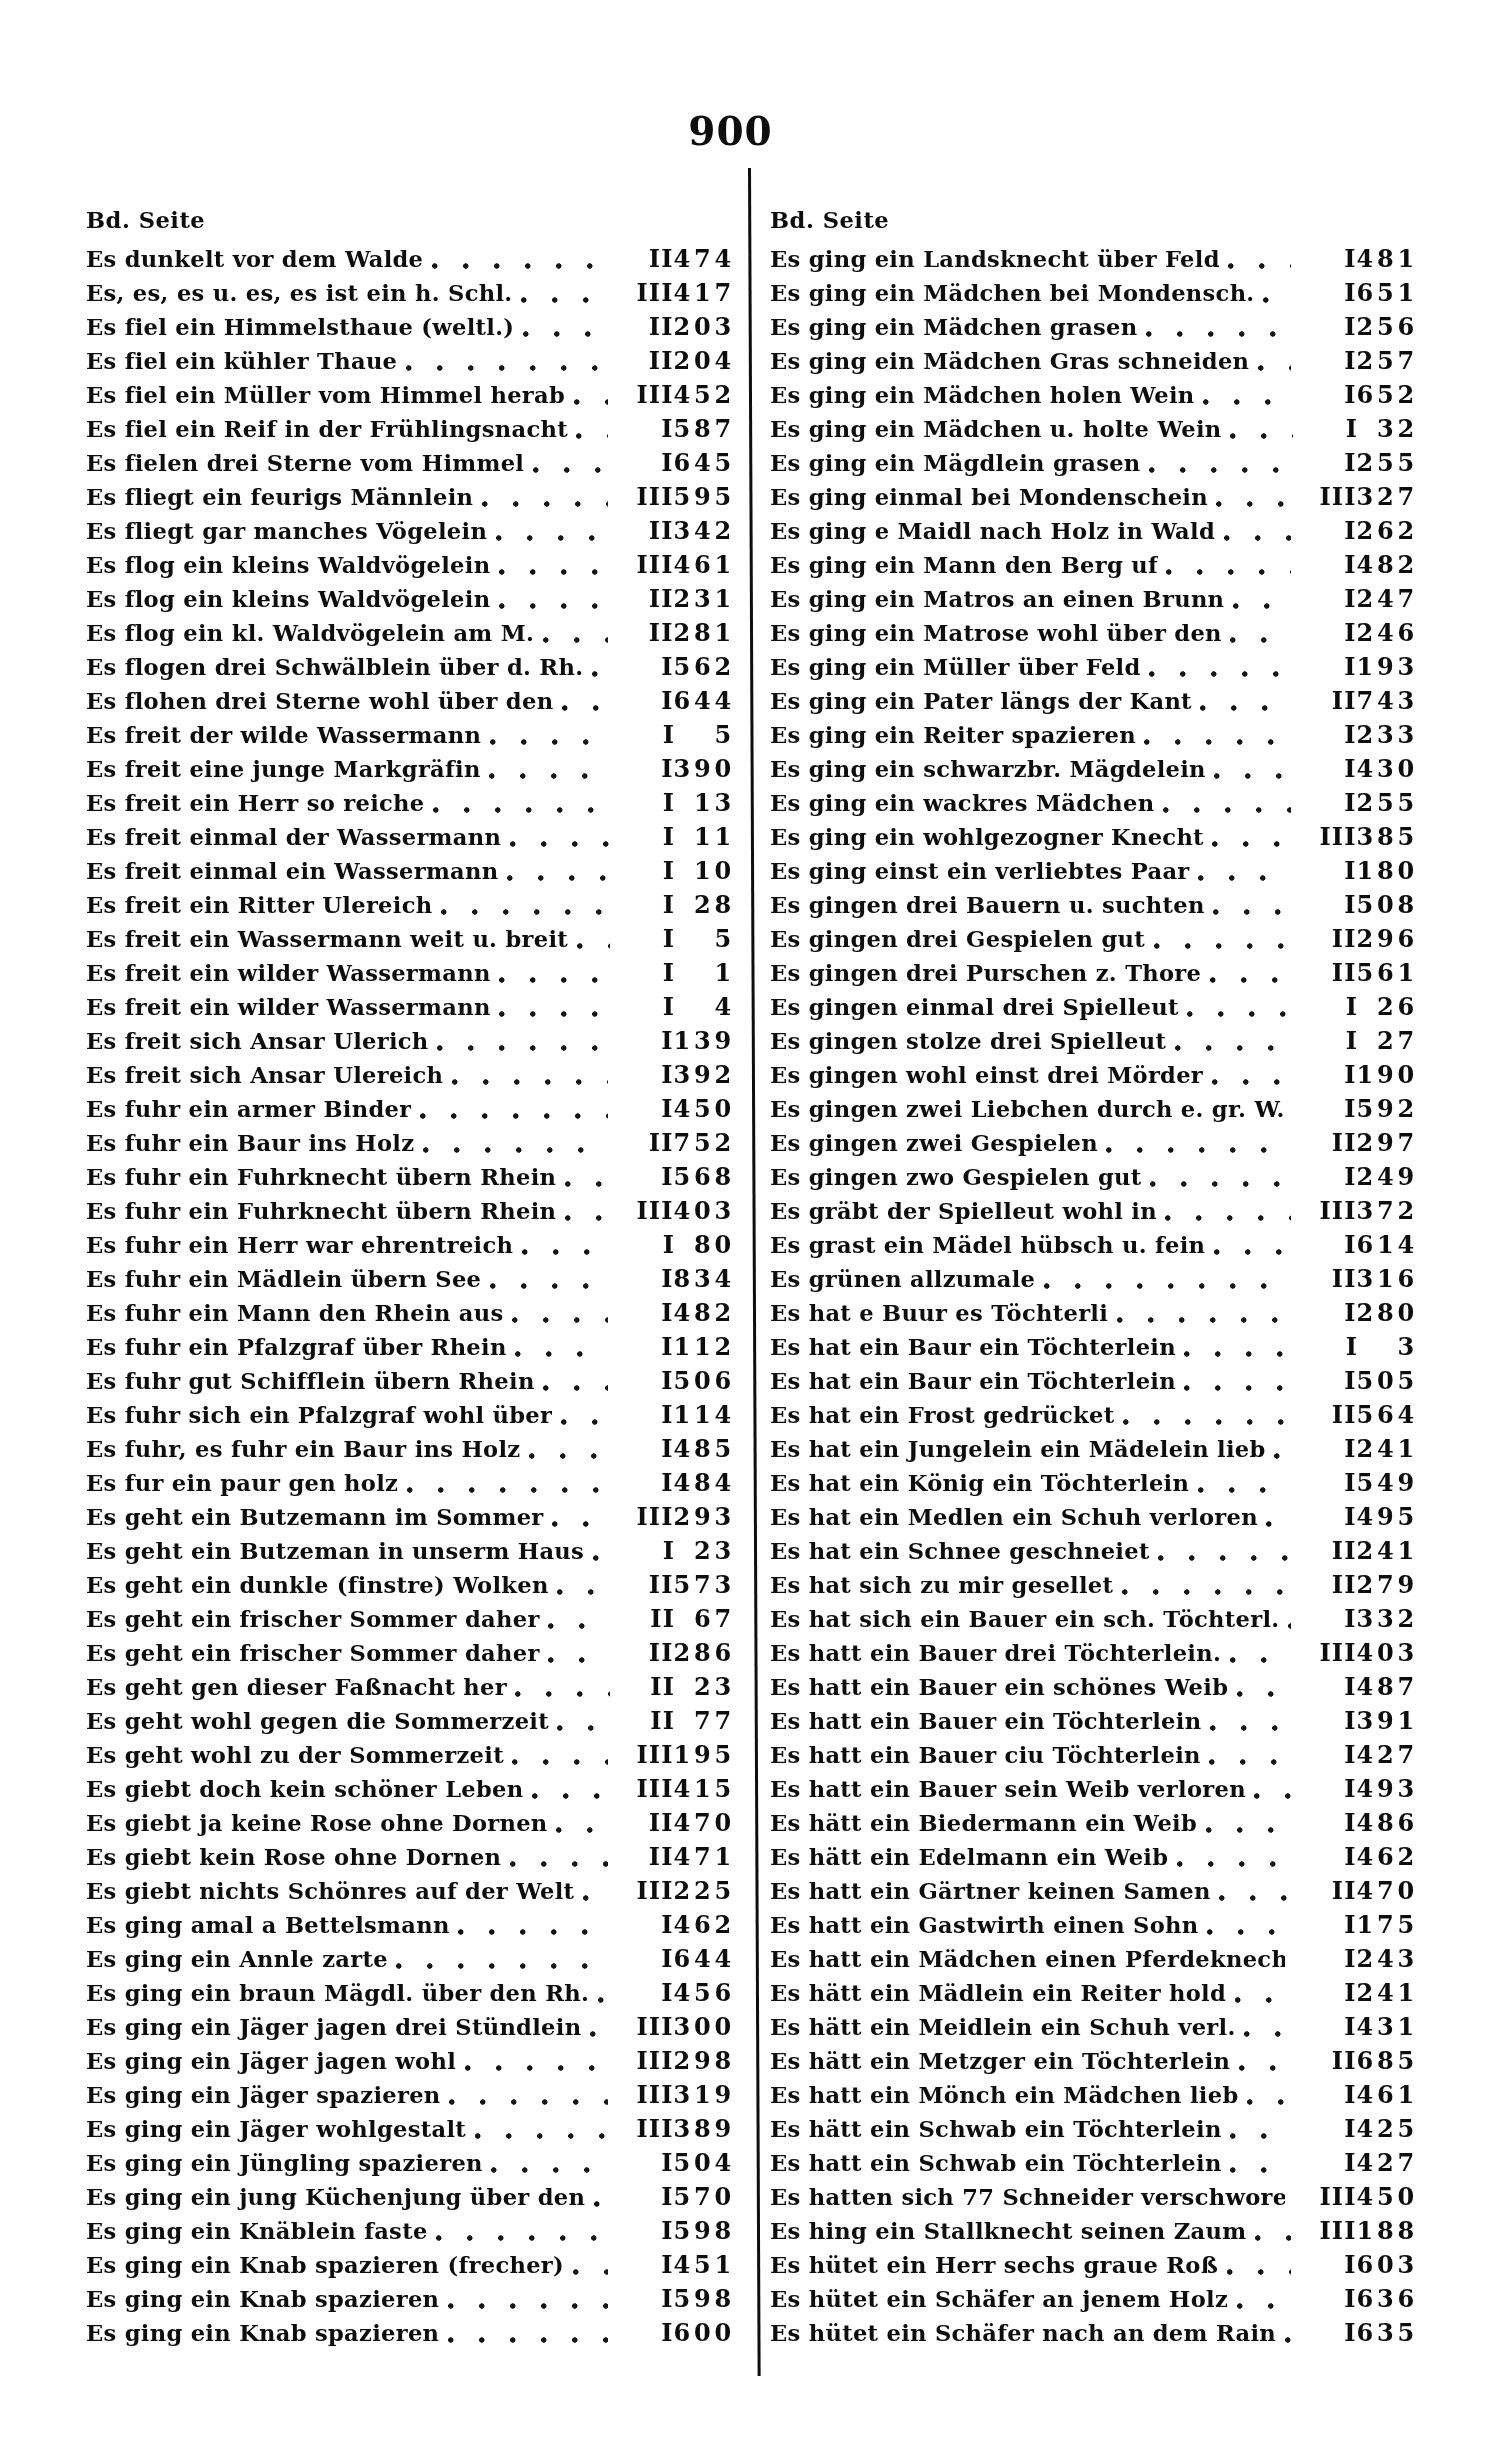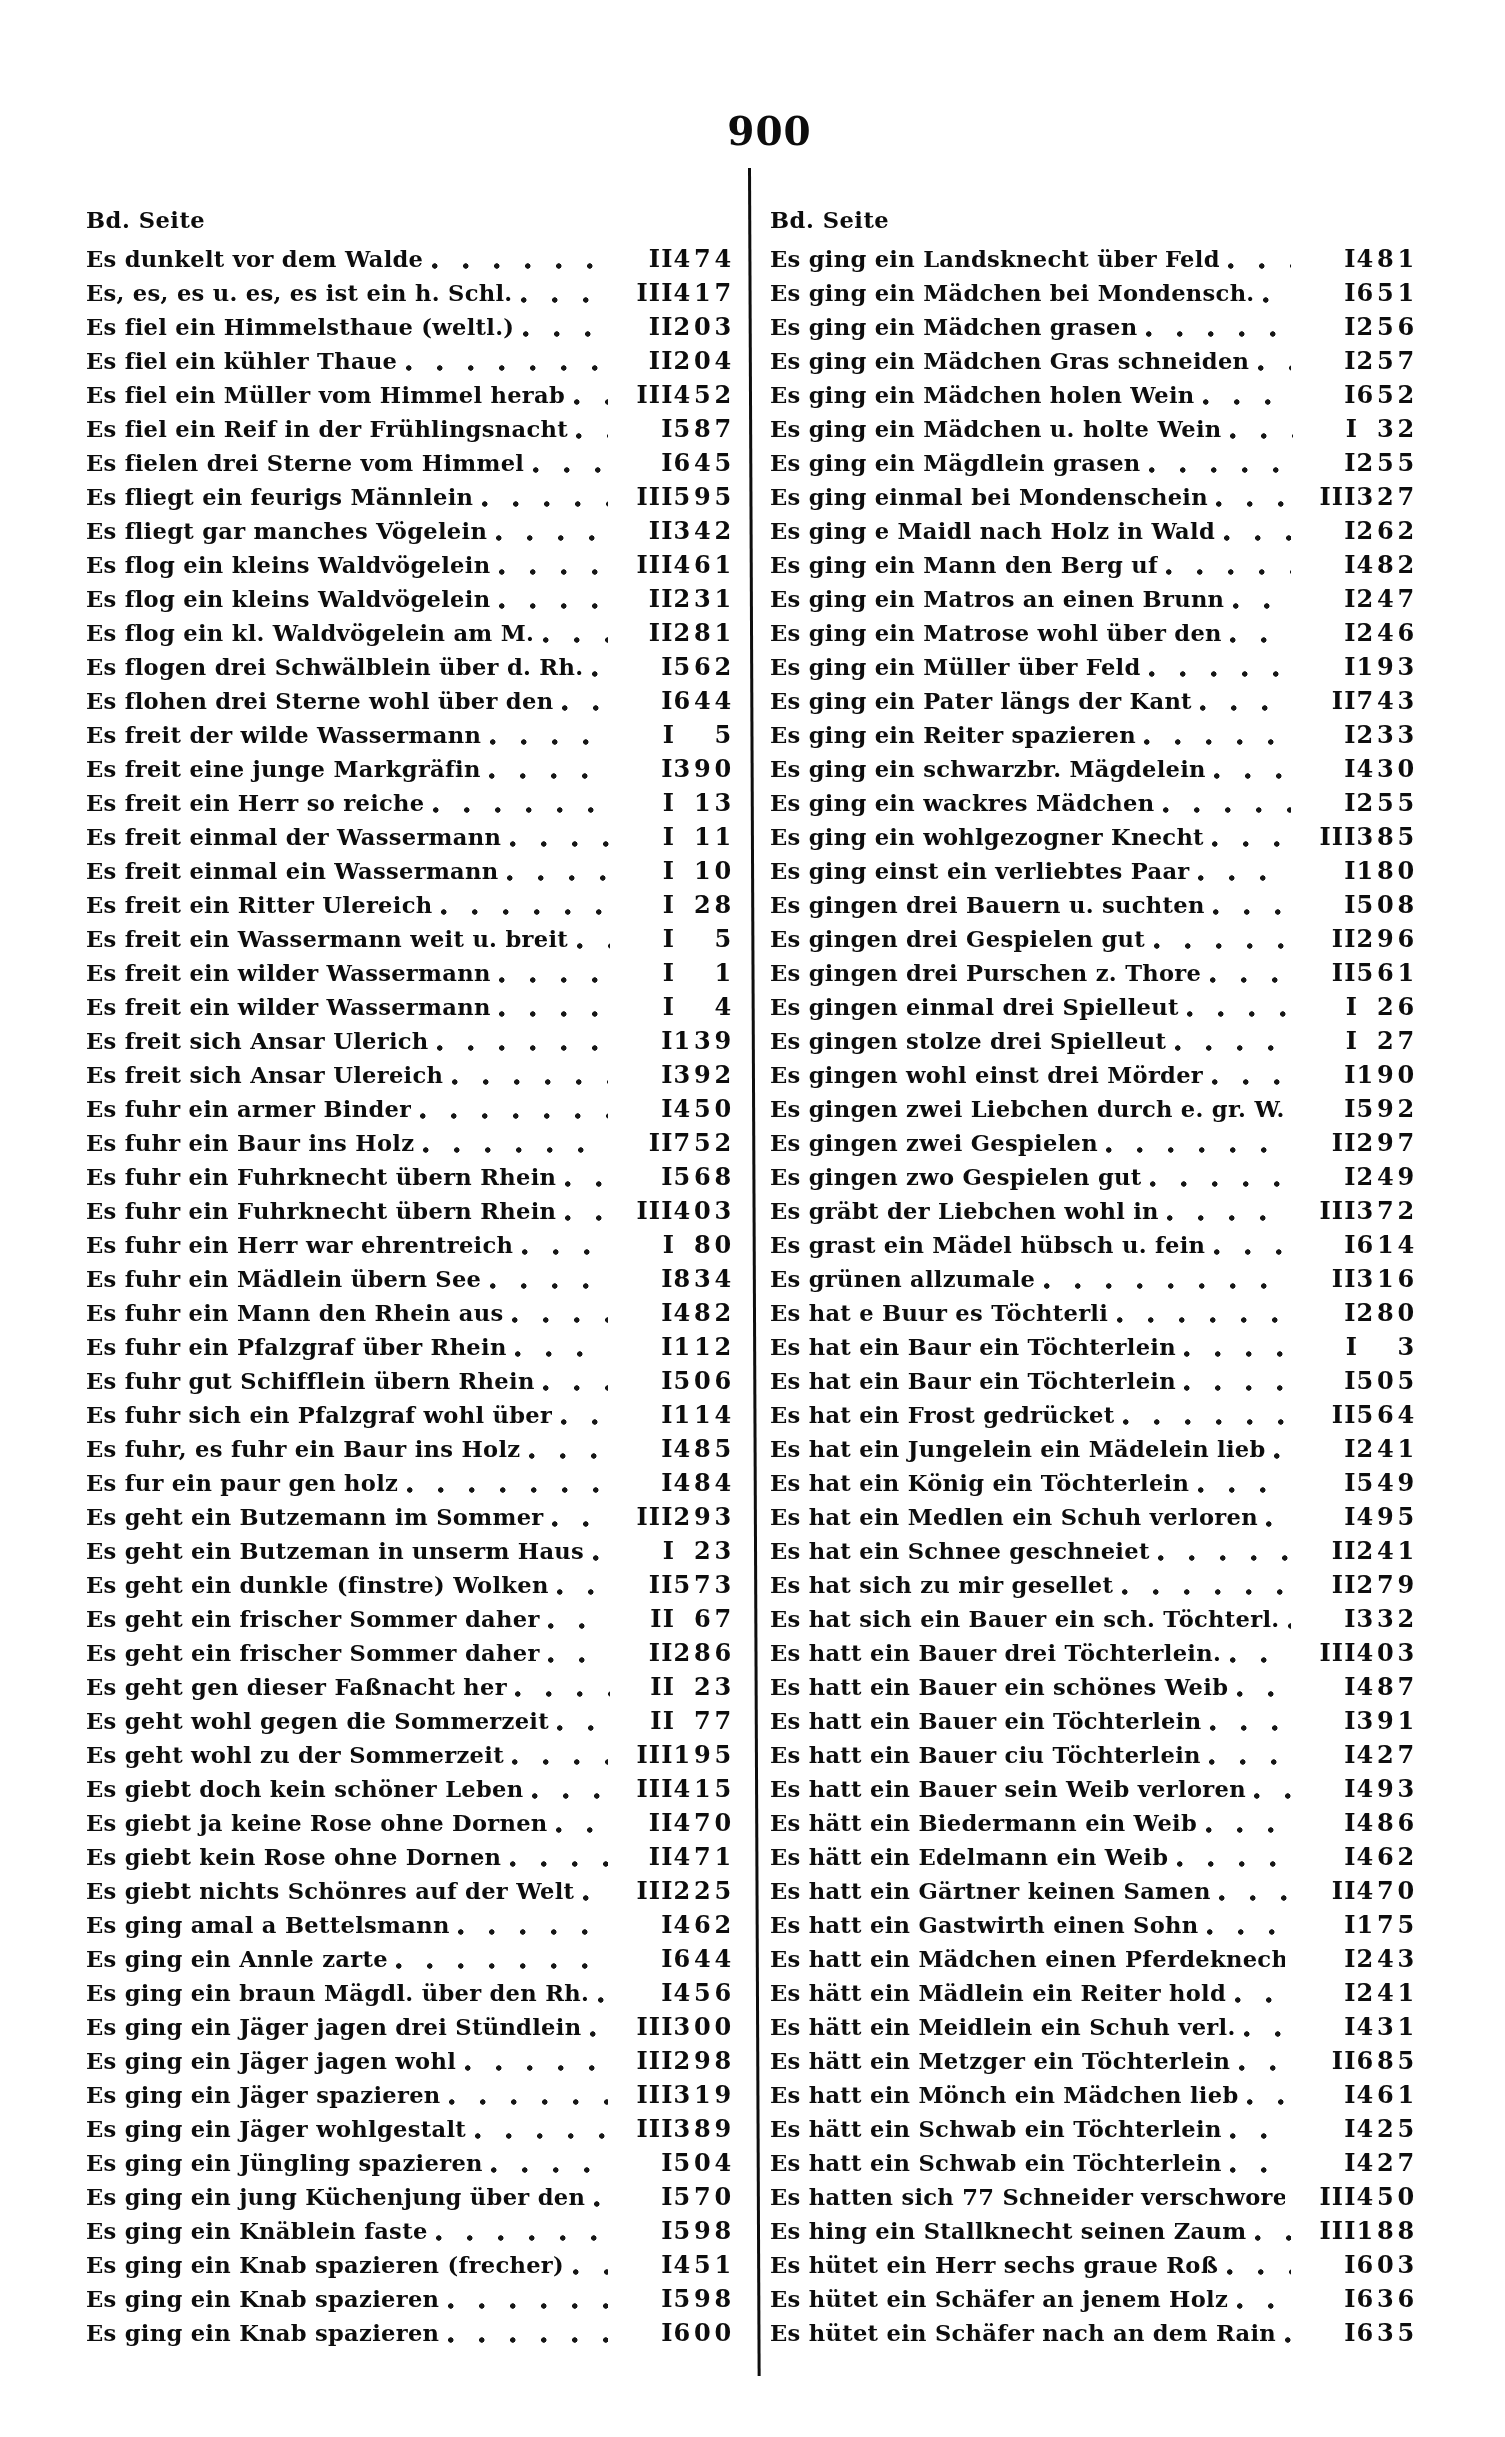--- a/index.html
+++ b/index.html
@@ -6,21 +6,20 @@
   body{
     width:1506px;height:2438px;position:relative;
     background:#ffffff;color:#0d0d0d;
     font-family:"DejaVu Serif","Liberation Serif",serif;
     overflow:hidden;
   }
   .page-number{
     position:absolute;top:108px;left:0;width:1461px;
     text-align:center;font-size:39px;font-weight:bold;
     letter-spacing:1.1px;
-    margin-left:39px;
   }
   .divider{
     position:absolute;left:748px;top:168px;width:2.7px;height:2208px;
     background:#0e0e0e;transform:rotate(-0.25deg);transform-origin:top center;
   }
   .col{position:absolute;top:206px;}
   .col-left{left:86px;width:649px;}
   .col-right{left:770px;width:648px;}
   .colhead{
     height:36px;line-height:28px;text-align:left;
@@ -590,21 +589,21 @@
     <span class="vol">II</span>
     <span class="pg">297</span>
   </div>
       <div class="row">
     <span class="t">Es gingen zwo Gespielen gut</span>
     <span class="lead"></span>
     <span class="vol">I</span>
     <span class="pg">249</span>
   </div>
       <div class="row">
-    <span class="t">Es gräbt der Liebchen wohl in</span>
+    <span class="t">Es gräbt der Spielleut wohl in</span>
     <span class="lead"></span>
     <span class="vol">III</span>
     <span class="pg">372</span>
   </div>
       <div class="row">
     <span class="t">Es grast ein Mädel hübsch u. fein</span>
     <span class="lead"></span>
     <span class="vol">I</span>
     <span class="pg">614</span>
   </div>

